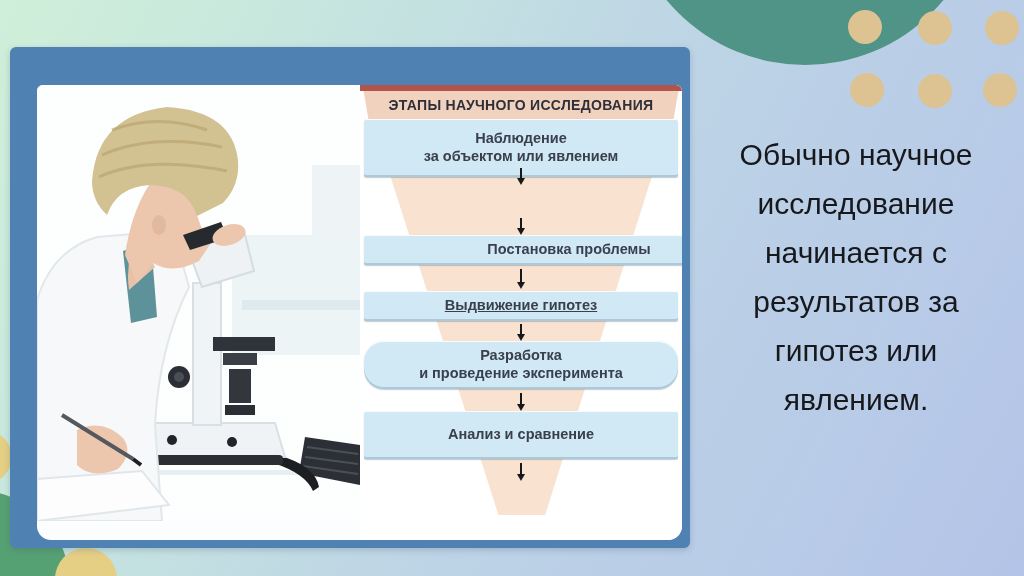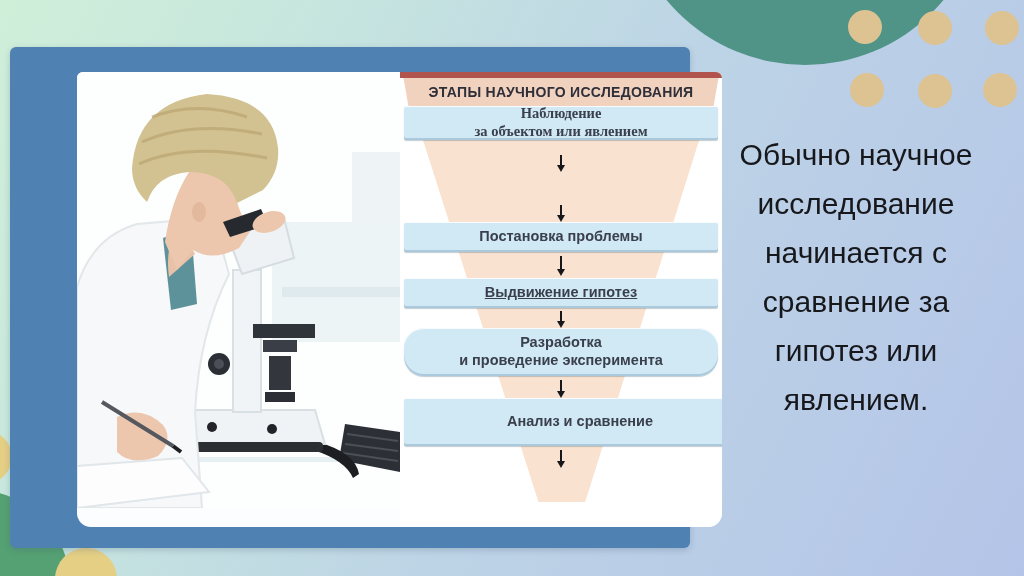--- a/index.html
+++ b/index.html
@@ -12,40 +12,40 @@
   .teal-circle{left:625px;top:-295px;width:360px;height:360px;background:#4f9487;}
   .tan-dot{position:absolute;width:34px;height:34px;border-radius:50%;background:#ddc292;}
   .d1{left:848px;top:10px;} .d2{left:918px;top:11px;} .d3{left:985px;top:11px;}
   .d4{left:850px;top:73px;} .d5{left:918px;top:74px;} .d6{left:983px;top:73px;}
   .khaki-left{left:-40px;top:431px;width:52px;height:52px;background:#e4cf85;}
   .green-bl{left:-120px;top:490px;width:190px;height:190px;background:#55a173;}
   .khaki-bottom{left:55px;top:548px;width:62px;height:62px;background:#e4cf85;}
 
   .panel{position:absolute;left:10px;top:47px;width:680px;height:501px;background:#4f81b2;
          border-radius:6px;box-shadow:0 2px 6px rgba(60,80,110,.25);}
-  .panel-inner{position:absolute;left:27px;top:25px;width:645px;height:455px;background:#fcfdfe;
-         border-radius:6px 6px 14px 14px;overflow:hidden;margin-left:40px;}
+  .panel-inner{position:absolute;left:27px;top:38px;width:645px;height:455px;background:#fcfdfe;
+         border-radius:6px 6px 14px 14px;overflow:hidden;}
 
   .photo{position:absolute;left:0;top:0;width:323px;height:436px;}
 
   .flowchart{position:absolute;left:323px;top:0;width:322px;height:455px;background:#ffffff;}
   .red-strip{position:absolute;left:0;top:0;width:322px;height:6px;background:#b2544e;}
   .funnel{position:absolute;left:0;top:6px;width:322px;height:424px;background:#f9e2cf;
           clip-path:polygon(1% 0,99% 0,57.5% 100%,43% 100%);}
   .title-band{position:absolute;left:2px;top:6px;width:318px;height:28px;background:#f1d2bf;
           clip-path:polygon(0.5% 0,99.5% 0,98% 100%,2% 100%);
           display:flex;align-items:center;justify-content:center;
           font-weight:bold;font-size:14px;letter-spacing:.3px;color:#2e2f39;}
   .fc-box{position:absolute;left:4px;width:314px;background:#d0e9f5;border-radius:2px;
           display:flex;flex-direction:column;align-items:center;justify-content:center;
           font-weight:bold;font-size:14.5px;line-height:1.22;color:#3a3f4c;text-align:center;
           box-shadow:inset 0 1px 0 rgba(255,255,255,.85),inset 0 -2px 0 #aac9dc,0 1px 1px rgba(90,110,125,.35);}
   .fc-line{display:block;}
-  .b1{top:34px;height:34px;font-family:Liberation Serif, serif;} .b2{top:100px;height:30px;} .b3{top:150px;height:30px;}
-  .b4{top:206px;height:30px;text-decoration:underline;} .b5{top:256px;height:48px;border-radius:20px;} .b6{top:326px;height:48px;padding-left:19px;}
+  .b1{top:34px;height:58px;} .b2{top:100px;height:30px;} .b3{top:150px;height:30px;padding-left:48px;}
+  .b4{top:206px;height:30px;text-decoration:underline;} .b5{top:256px;height:48px;border-radius:20px;} .b6{top:326px;height:48px;}
   .b7{top:396px;height:29px;}
   .fc-arrow{position:absolute;left:160px;width:2px;background:#17181c;}
   .fc-arrow::after{content:"";position:absolute;left:-3.5px;bottom:-6px;width:0;height:0;
           border:4.5px solid transparent;border-top:7px solid #17181c;border-bottom:0;}
   .a1{top:83px;height:11px;} .a2{top:133px;height:11px;} .a3{top:184px;height:14px;}
   .a4{top:239px;height:11px;} .a5{top:308px;height:12px;} .a6{top:378px;height:12px;}
 
   .caption{position:absolute;left:688px;top:130px;width:336px;text-align:center;
           font-size:30px;line-height:49px;color:#17181c;}
 </style>
@@ -152,16 +152,16 @@
 
     </div>
 
   </div>
 </div>
 
 <div class="caption">
   <div>Обычно научное</div>
   <div>исследование</div>
   <div>начинается с</div>
-  <div>сравнение за</div>
+  <div>результатов за</div>
   <div>гипотез или</div>
   <div>явлением.</div>
 </div>
 
 </body></html>

